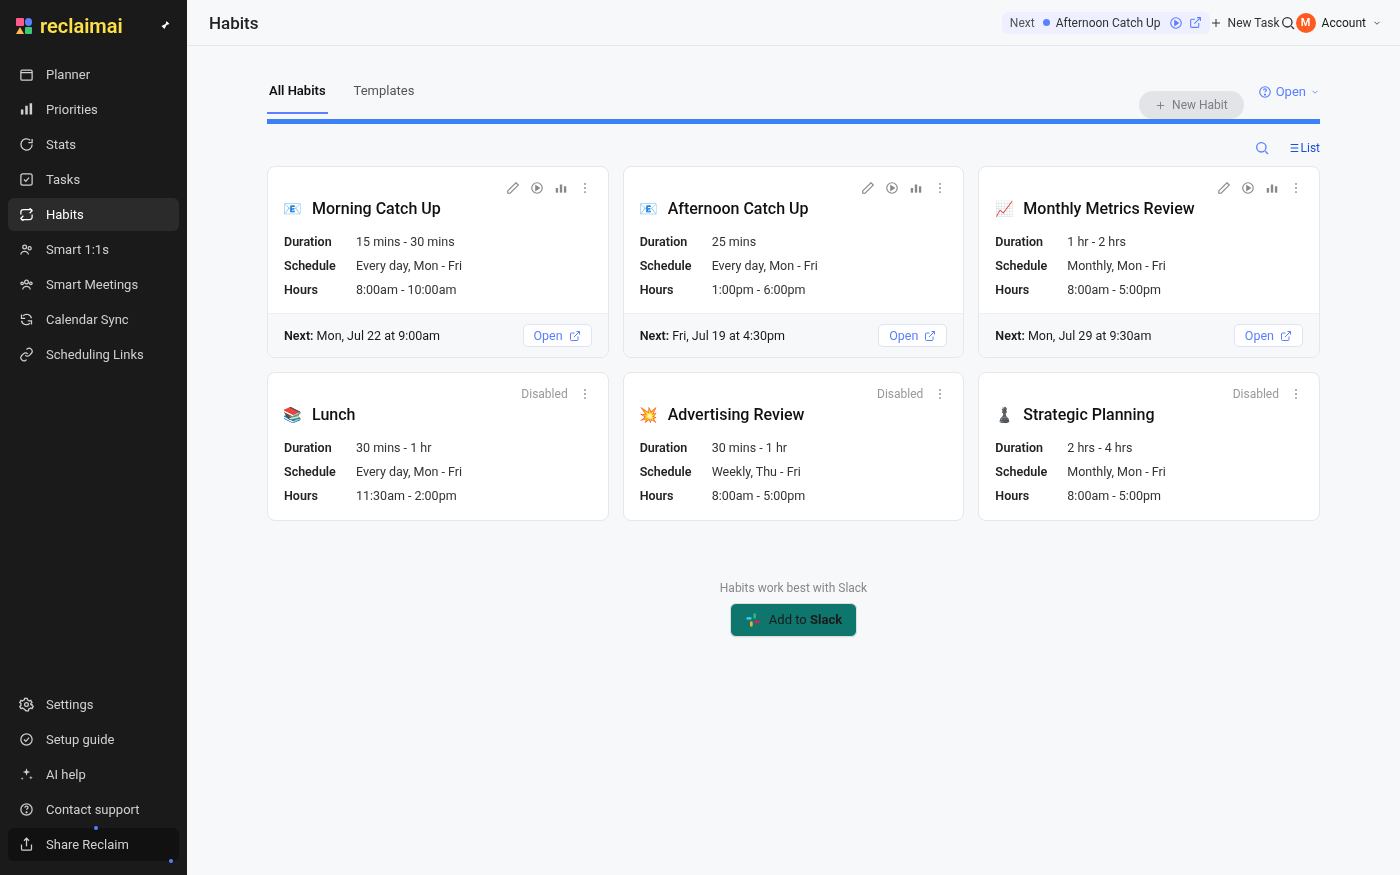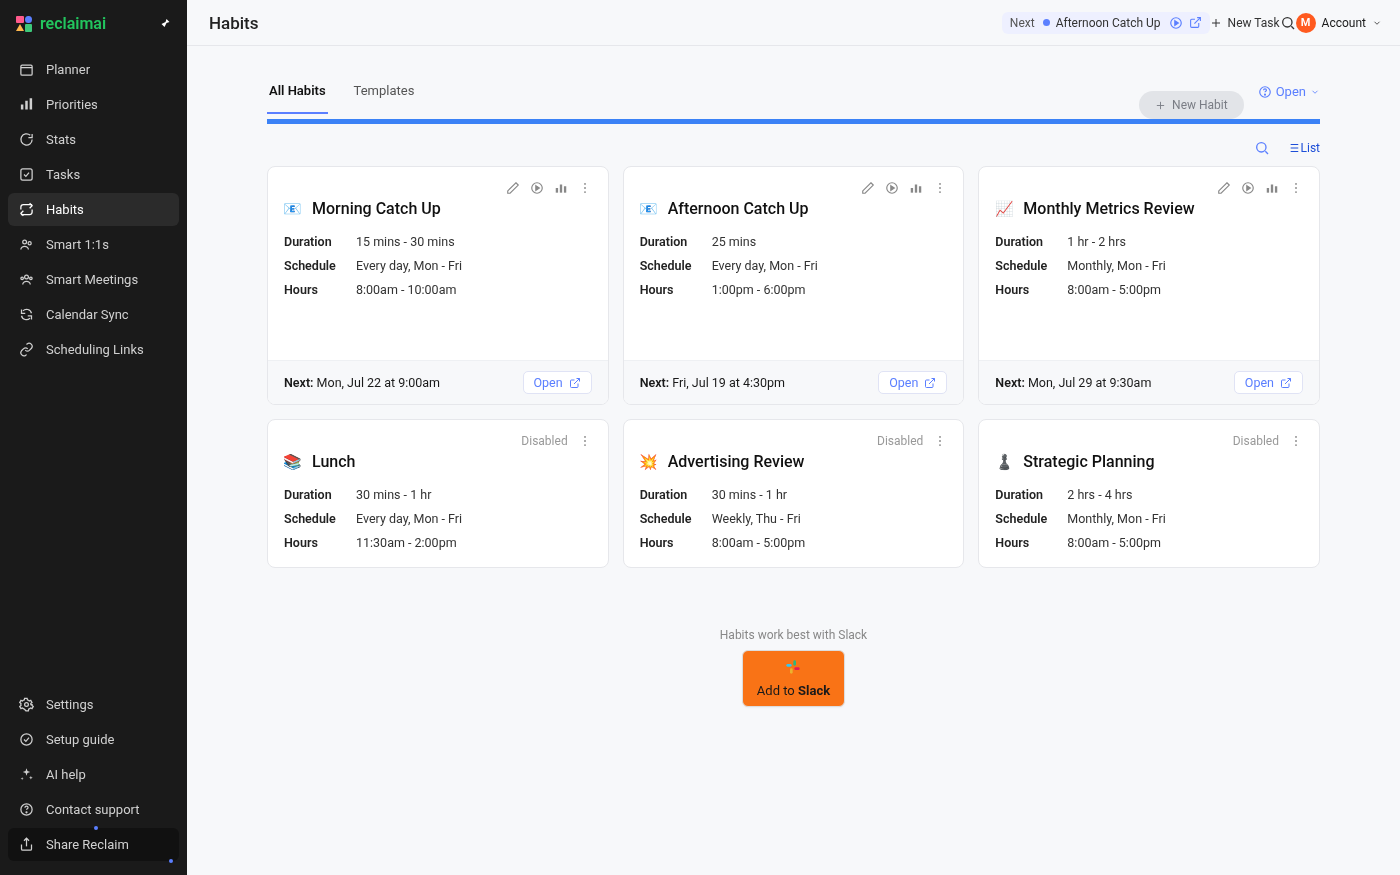--- a/index.html
+++ b/index.html
@@ -32,21 +32,21 @@
   width: 16px; height: 16px;
   display: grid;
   grid-template-columns: 1fr 1fr;
   grid-template-rows: 1fr 1fr;
   gap: 1px;
 }
 .logo-icon span:nth-child(1){background:#ff5a8c;border-radius:1px;}
 .logo-icon span:nth-child(2){background:#5b7fff;border-radius:50%;}
 .logo-icon span:nth-child(3){background:#ffb84d;width:0;height:0;border-left:4px solid transparent;border-right:4px solid transparent;border-bottom:7px solid #ffb84d;background:none;}
 .logo-icon span:nth-child(4){background:#3dc97a;border-radius:1px;}
-.logo-text { font-weight: 600; font-size: 16px; color: #22c55e; }
+.logo-text { font-weight: 600; font-size: 20px; color: #fde047; }
 .pin-icon { margin-left: auto; color: #fff; cursor: pointer; }
 .nav { padding: 6px 8px; flex: 1; }
 .nav-item {
   display: flex; align-items: center; gap: 12px;
   padding: 9px 10px; border-radius: 6px; cursor: pointer;
   color: #d0d0d0; margin-bottom: 2px;
 }
 .nav-item.active { background: #2b2b2b; color: #fff; }
 .nav-item .nav-icon { width: 16px; display:flex; justify-content:center; }
 .nav-bottom { padding: 6px 8px 12px; }
@@ -99,31 +99,31 @@
 .card-top { padding:14px 16px 12px; flex:1; }
 .card-actions { display:flex;justify-content:flex-end;gap:10px;margin-bottom:4px;color:#888; font-size:13px;}
 .card-actions .ico{cursor:pointer;}
 .card-title-row{display:flex;align-items:center;gap:10px;margin-bottom:12px;}
 .emoji{width:18px;height:18px;display:inline-flex;align-items:center;justify-content:center;font-size:15px;}
 .card-title{font-size:16px;font-weight:500;color:#111;}
 .meta-row{display:flex;font-size:12.5px;color:#333;line-height:1.9;}
 .meta-label{width:72px;font-weight:600;color:#222;}
 .card-footer{
   background:#f7f8fa;border-top:1px solid #eef0f3;padding:10px 16px;
-  display:flex;align-items:center;justify-content:space-between;font-size:12.5px;margin-top:47px;
+  display:flex;align-items:center;justify-content:space-between;font-size:12.5px;
 }
 .next-text strong{font-weight:600;}
 .open-link{color:#5b7fff;display:flex;align-items:center;gap:6px;cursor:pointer;border:1px solid #e0e3f5;padding:3px 10px;border-radius:5px;background:#fff;}
 .disabled-tag{color:#999;font-size:12px;}
 
 .slack-promo{margin-top:60px;text-align:center;}
 .slack-text{color:#888;font-size:12px;margin-bottom:8px;}
 .slack-btn{
-  display:inline-flex;align-items:center;gap:8px;background:#f97316;border:1px solid #ddd;
-  border-radius:6px;padding:8px 14px;font-size:13px;cursor:pointer;box-shadow:0 1px 2px rgba(0,0,0,0.04);flex-direction:column;
+  display:inline-flex;align-items:center;gap:8px;background:#0f766e;border:1px solid #ddd;
+  border-radius:6px;padding:8px 14px;font-size:13px;cursor:pointer;box-shadow:0 1px 2px rgba(0,0,0,0.04);
 }
 
 svg{display:block;}
 </style>
 </head>
 <body>
 
 <aside class="sidebar">
   <div class="sidebar-header">
     <span class="logo-icon">

